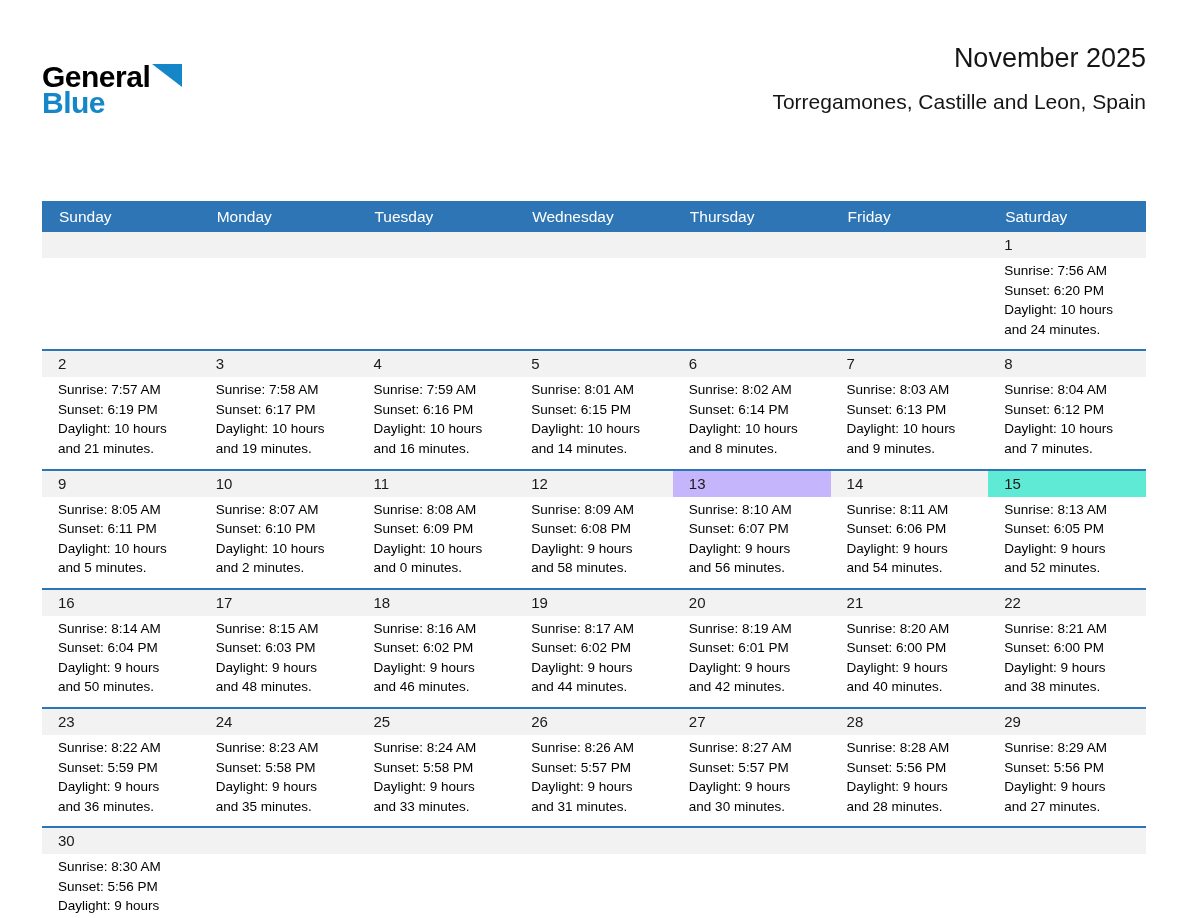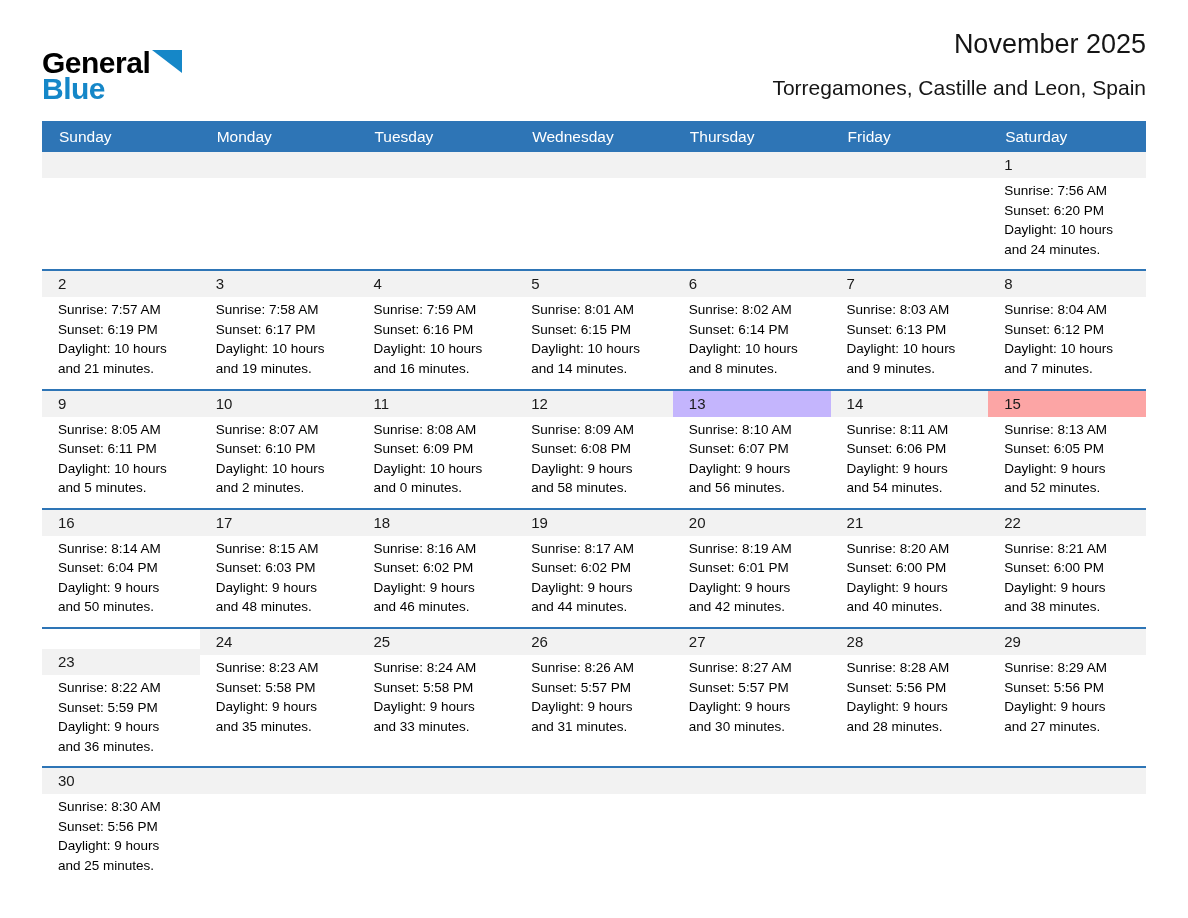--- a/index.html
+++ b/index.html
@@ -9,25 +9,25 @@
     height: 918px;
     background: #ffffff;
     font-family: "Liberation Sans", sans-serif;
     color: #111;
     overflow: hidden;
   }
   .page { padding: 0 42px; }
 
   
   .top {
-    height: 121px;
+    height: 201px;
     display: flex;
     justify-content: space-between;
     align-items: flex-start;
-    padding-top: 30px;
+    padding-top: 44px;
   }
   .logo { margin-top: 18px; line-height: 1; }
   .logo-row1 { display: flex; align-items: flex-start; }
   .logo-general {
     font-size: 30px;
     font-weight: 700;
     color: #000;
     letter-spacing: -0.5px;
   }
   .logo-triangle { margin-left: 2px; margin-top: 2px; }
@@ -305,21 +305,21 @@
         <div class="cell">
       <div class="day-num" style="background:#F2F2F2;">14</div>
       <div class="cell-body">
         <div>Sunrise: 8:11 AM</div>
         <div>Sunset: 6:06 PM</div>
         <div>Daylight: 9 hours</div>
         <div>and 54 minutes.</div>
       </div>
     </div>
         <div class="cell">
-      <div class="day-num" style="background:#fca5a5;">15</div>
+      <div class="day-num" style="background:#5eead4;">15</div>
       <div class="cell-body">
         <div>Sunrise: 8:13 AM</div>
         <div>Sunset: 6:05 PM</div>
         <div>Daylight: 9 hours</div>
         <div>and 52 minutes.</div>
       </div>
     </div>
       </div>
       <div class="week-row">
         <div class="cell">
@@ -381,21 +381,21 @@
       <div class="cell-body">
         <div>Sunrise: 8:21 AM</div>
         <div>Sunset: 6:00 PM</div>
         <div>Daylight: 9 hours</div>
         <div>and 38 minutes.</div>
       </div>
     </div>
       </div>
       <div class="week-row">
         <div class="cell">
-      <div class="day-num" style="background:#F2F2F2;margin-top:20px;">23</div>
+      <div class="day-num" style="background:#F2F2F2;">23</div>
       <div class="cell-body">
         <div>Sunrise: 8:22 AM</div>
         <div>Sunset: 5:59 PM</div>
         <div>Daylight: 9 hours</div>
         <div>and 36 minutes.</div>
       </div>
     </div>
         <div class="cell">
       <div class="day-num" style="background:#F2F2F2;">24</div>
       <div class="cell-body">

